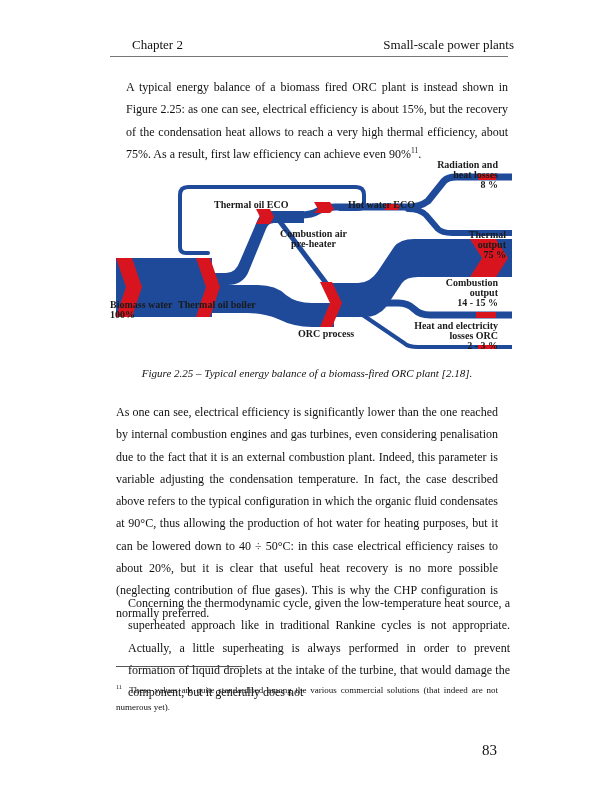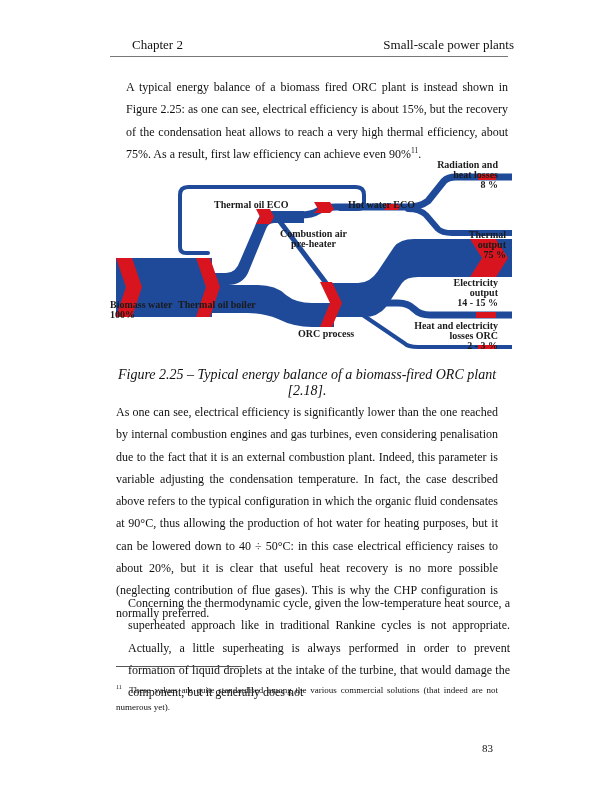--- a/index.html
+++ b/index.html
@@ -12,26 +12,26 @@
     .header-rule { position: absolute; left: 110px; top: 56px; width: 398px; height: 1px; background: #777; }
     .para { position: absolute; left: 116px; width: 382px; font-size: 12px; line-height: 22.3px;
             text-align: justify; }
     .para sup { font-size: 7.5px; line-height: 0; vertical-align: 5px; }
     .figure { position: absolute; left: 108px; top: 157px; width: 404px; height: 200px; }
     .figure svg { position: absolute; left: 0; top: 0; }
     .flabel { position: absolute; font-family: "Liberation Serif", serif; font-weight: bold;
               font-size: 10px; line-height: 10px; color: #1a1a1a; white-space: nowrap; }
     .flabel.r { text-align: right; }
     .caption { position: absolute; left: 116px; top: 367px; width: 382px; text-align: center;
-               font-style: italic; font-size: 14px; }
+               font-style: italic; font-size: 11px; }
     .fn-rule { position: absolute; left: 116px; top: 666px; width: 126px; height: 1px; background: #555; }
     .footnote { position: absolute; left: 116px; top: 682px; width: 382px; font-size: 9px;
                 line-height: 17px; text-align: justify; }
     .footnote sup { font-size: 6px; vertical-align: 4px; line-height: 0; }
-    .pagenum { position: absolute; left: 482px; top: 742px; font-size: 11px; }
+    .pagenum { position: absolute; left: 482px; top: 742px; font-size: 15px; }
   </style>
 </head>
 <body>
 
 <div>
   <div class="header">
     <span class="left">Chapter 2</span>
     <span class="right">Small-scale power plants</span>
   </div>
   <div class="header-rule"></div>
@@ -94,21 +94,21 @@
     <div>Radiation and</div>
     <div>heat losses</div>
     <div>8 %</div>
   </div>
   <div class="flabel r" style="right:6px; top:49px;margin-top:24px;">
     <div>Thermal</div>
     <div>output</div>
     <div>75 %</div>
   </div>
   <div class="flabel r" style="right:14px; top:121px;">
-    <div>Electricity</div>
+    <div>Combustion</div>
     <div>output</div>
     <div>14 - 15 %</div>
   </div>
   <div class="flabel r" style="right:14px; top:164px;">
     <div>Heat and electricity</div>
     <div>losses ORC</div>
     <div>2 - 3 %</div>
   </div>
 </div>
 

